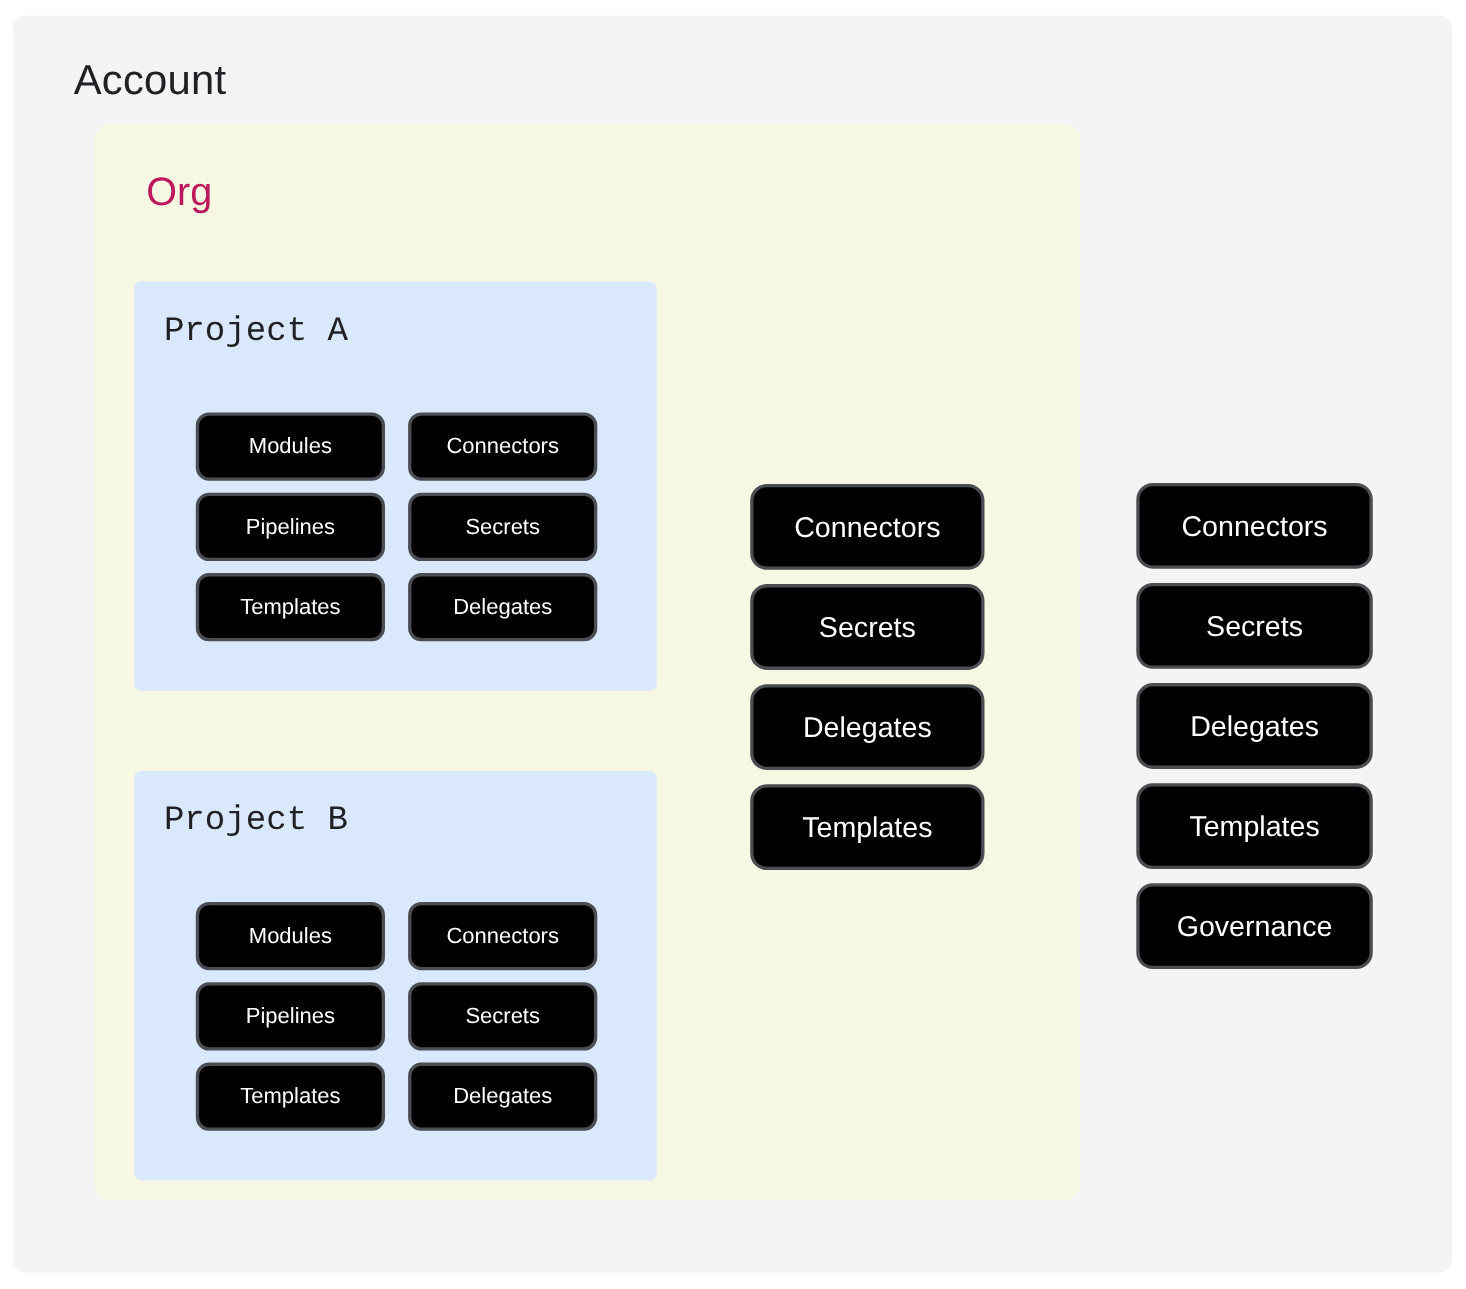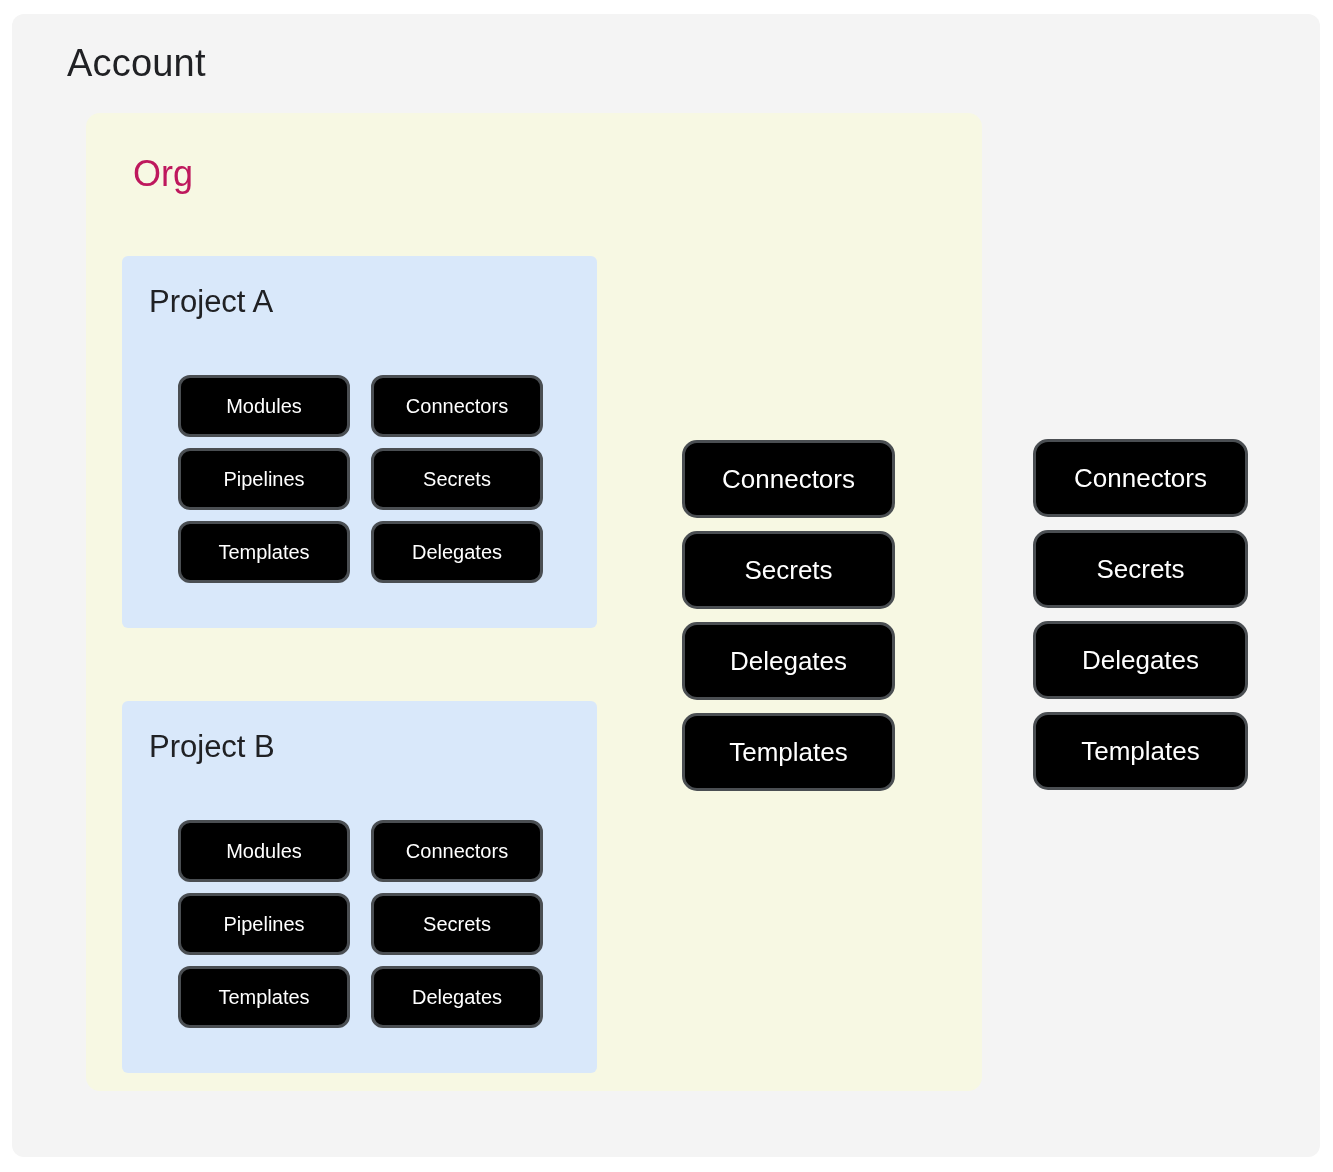--- a/index.html
+++ b/index.html
@@ -20,21 +20,21 @@
     left: 12px;
     top: 14px;
     width: 1308px;
     height: 1143px;
     background: #f4f4f4;
     border-radius: 12px;
   }
   .account-title {
     position: absolute;
     left: 55px;
-    top: 28px;
+    top: 38px;
     font-size: 38px;
     color: #202124;
     letter-spacing: 0.2px;
   }
   .org-container {
     position: absolute;
     left: 74px;   
     top: 99px;    
     width: 896px;
     height: 978px;
@@ -57,20 +57,21 @@
     border-radius: 6px;
   }
   .project-a { top: 143px; }  
   .project-b { top: 569px; margin-top: 19px; }  
   .project-title {
     position: absolute;
     left: 27px;
     top: 28px;
     font-size: 31px;
     color: #202124;
+    font-family: Liberation Mono, monospace;
   }
   .project-grid {
     position: absolute;
     left: 56px;
     top: 119px;
     display: grid;
     grid-template-columns: 172px 172px;
     grid-auto-rows: 62px;
     column-gap: 21px;
     row-gap: 11px;
@@ -155,16 +156,17 @@
         <div class="pill pill-lg">Delegates</div>
         <div class="pill pill-lg">Templates</div>
       </div>
     </div>
 
     <div class="account-stack">
       <div class="pill pill-lg">Connectors</div>
       <div class="pill pill-lg">Secrets</div>
       <div class="pill pill-lg">Delegates</div>
       <div class="pill pill-lg">Templates</div>
+      <div class="pill pill-lg">Governance</div>
     </div>
   </div>
 
 </div>
 
 </body></html>

